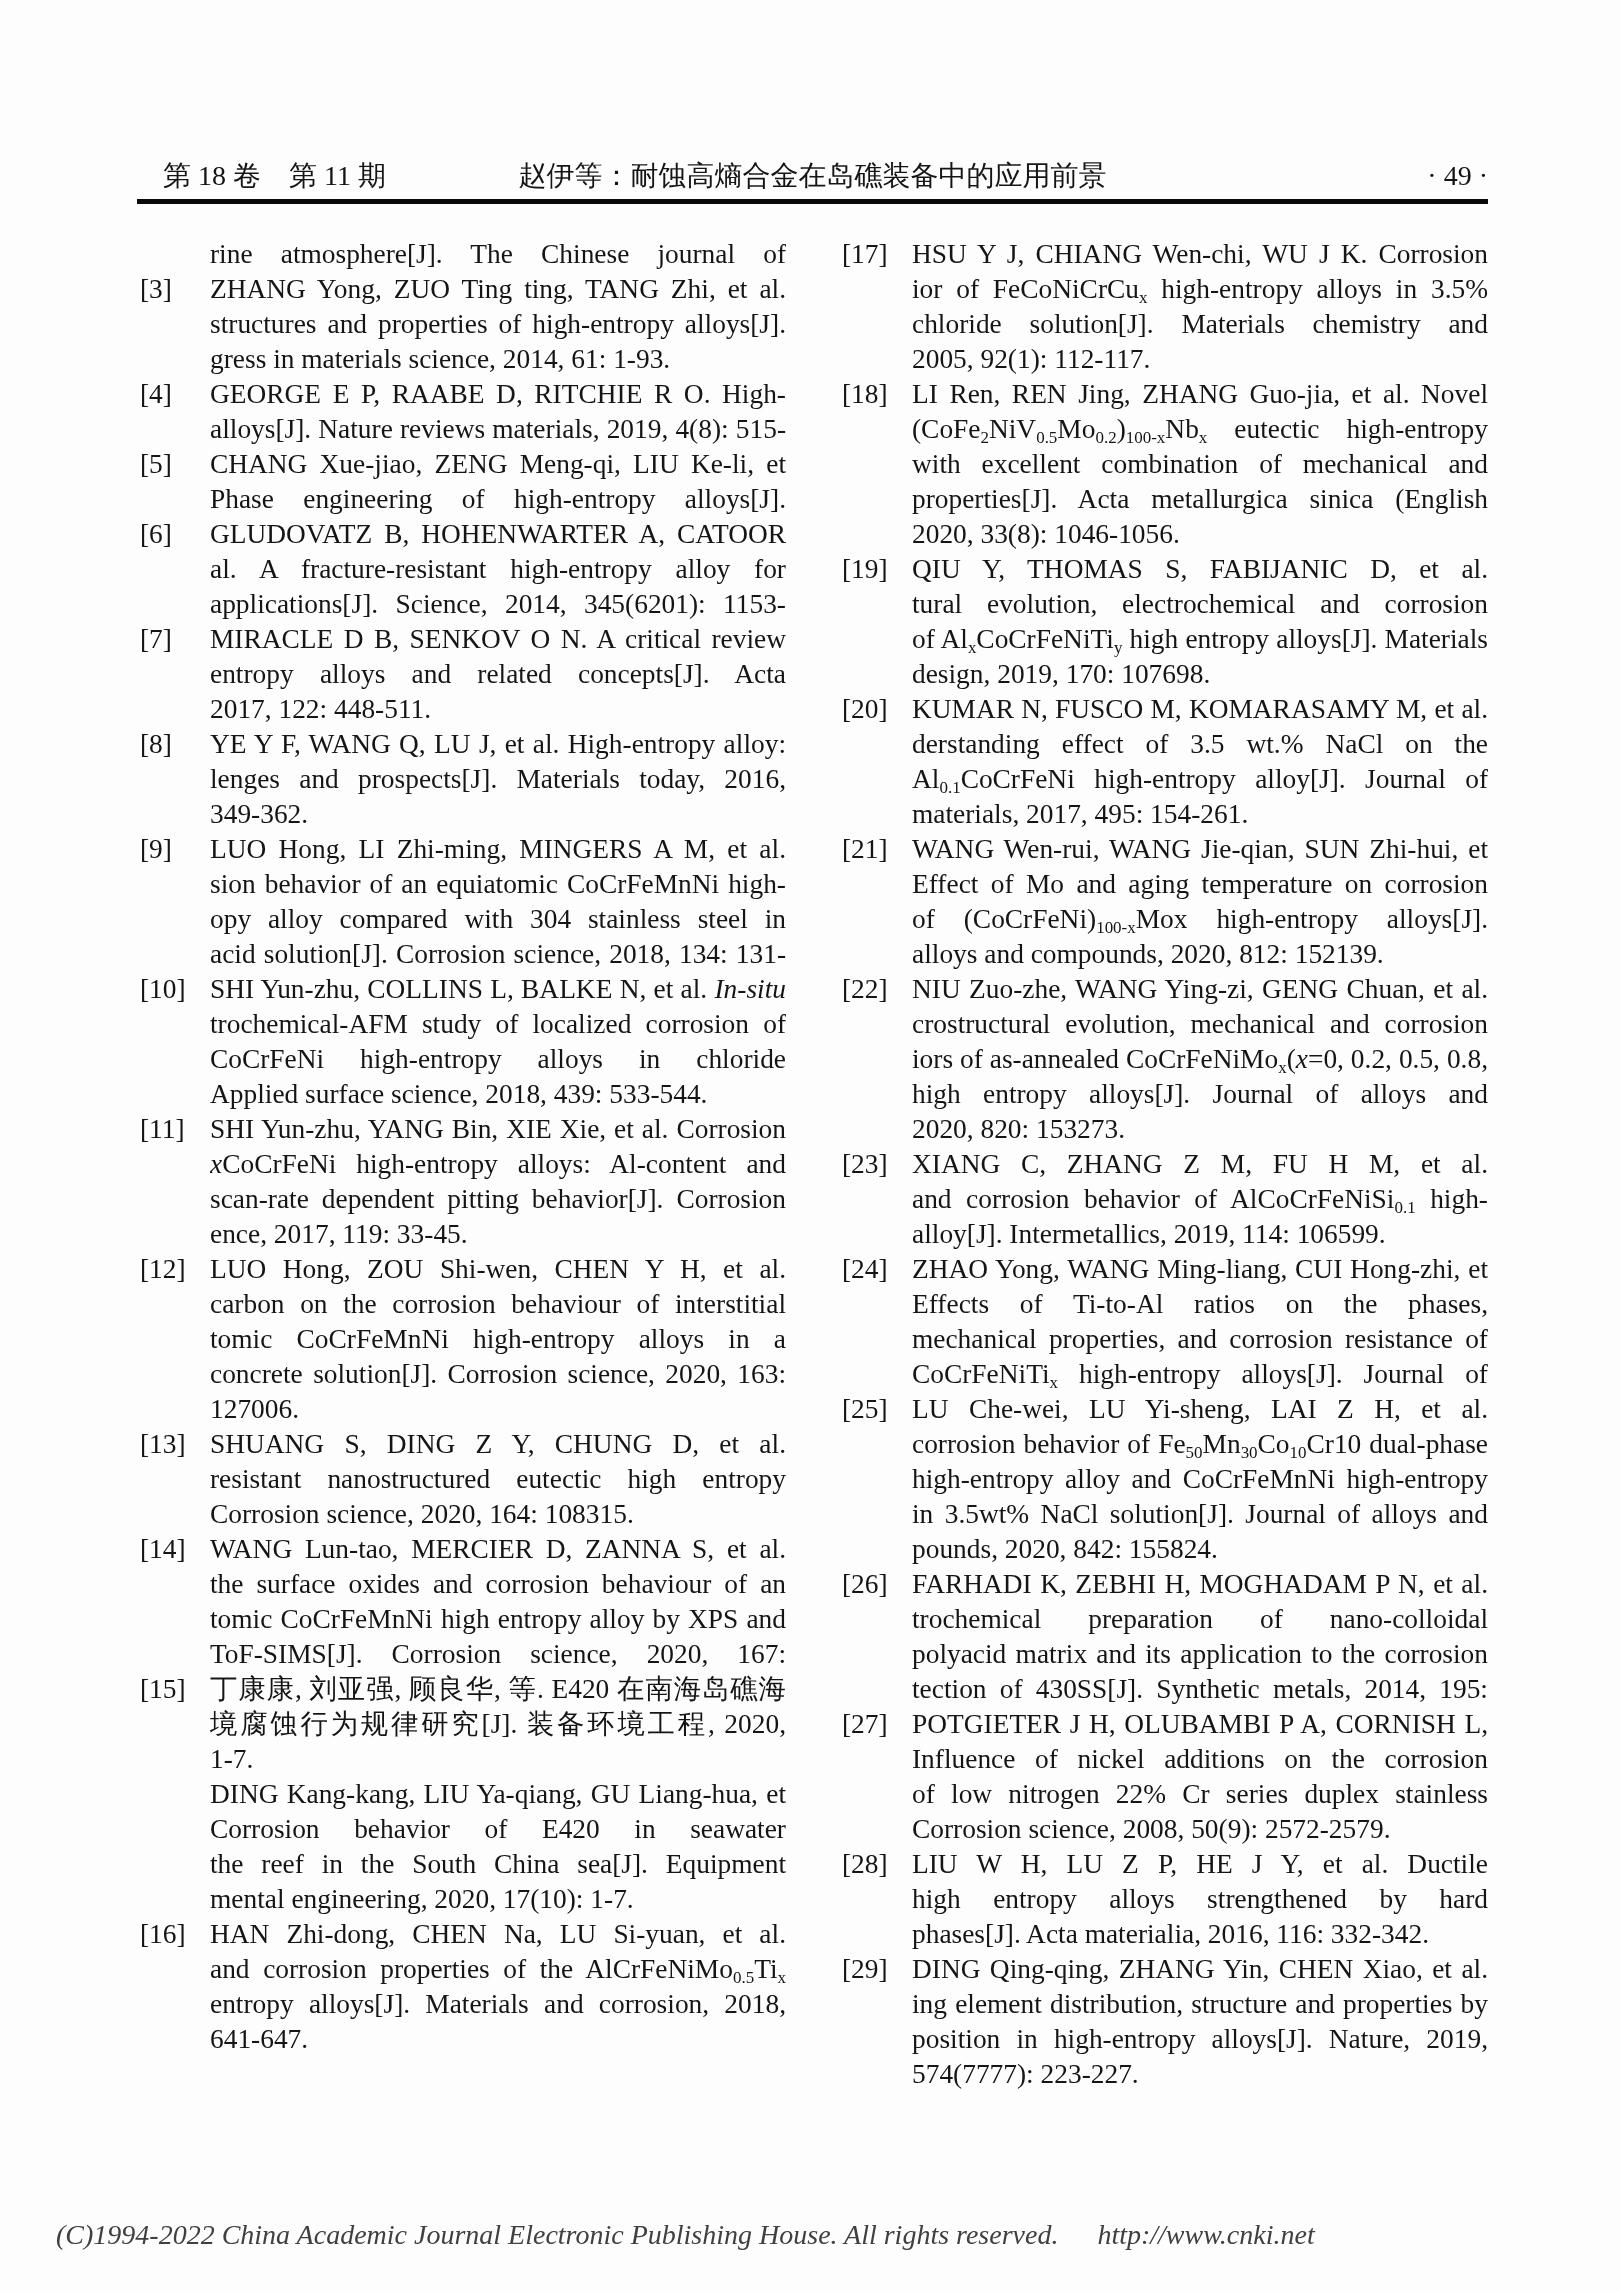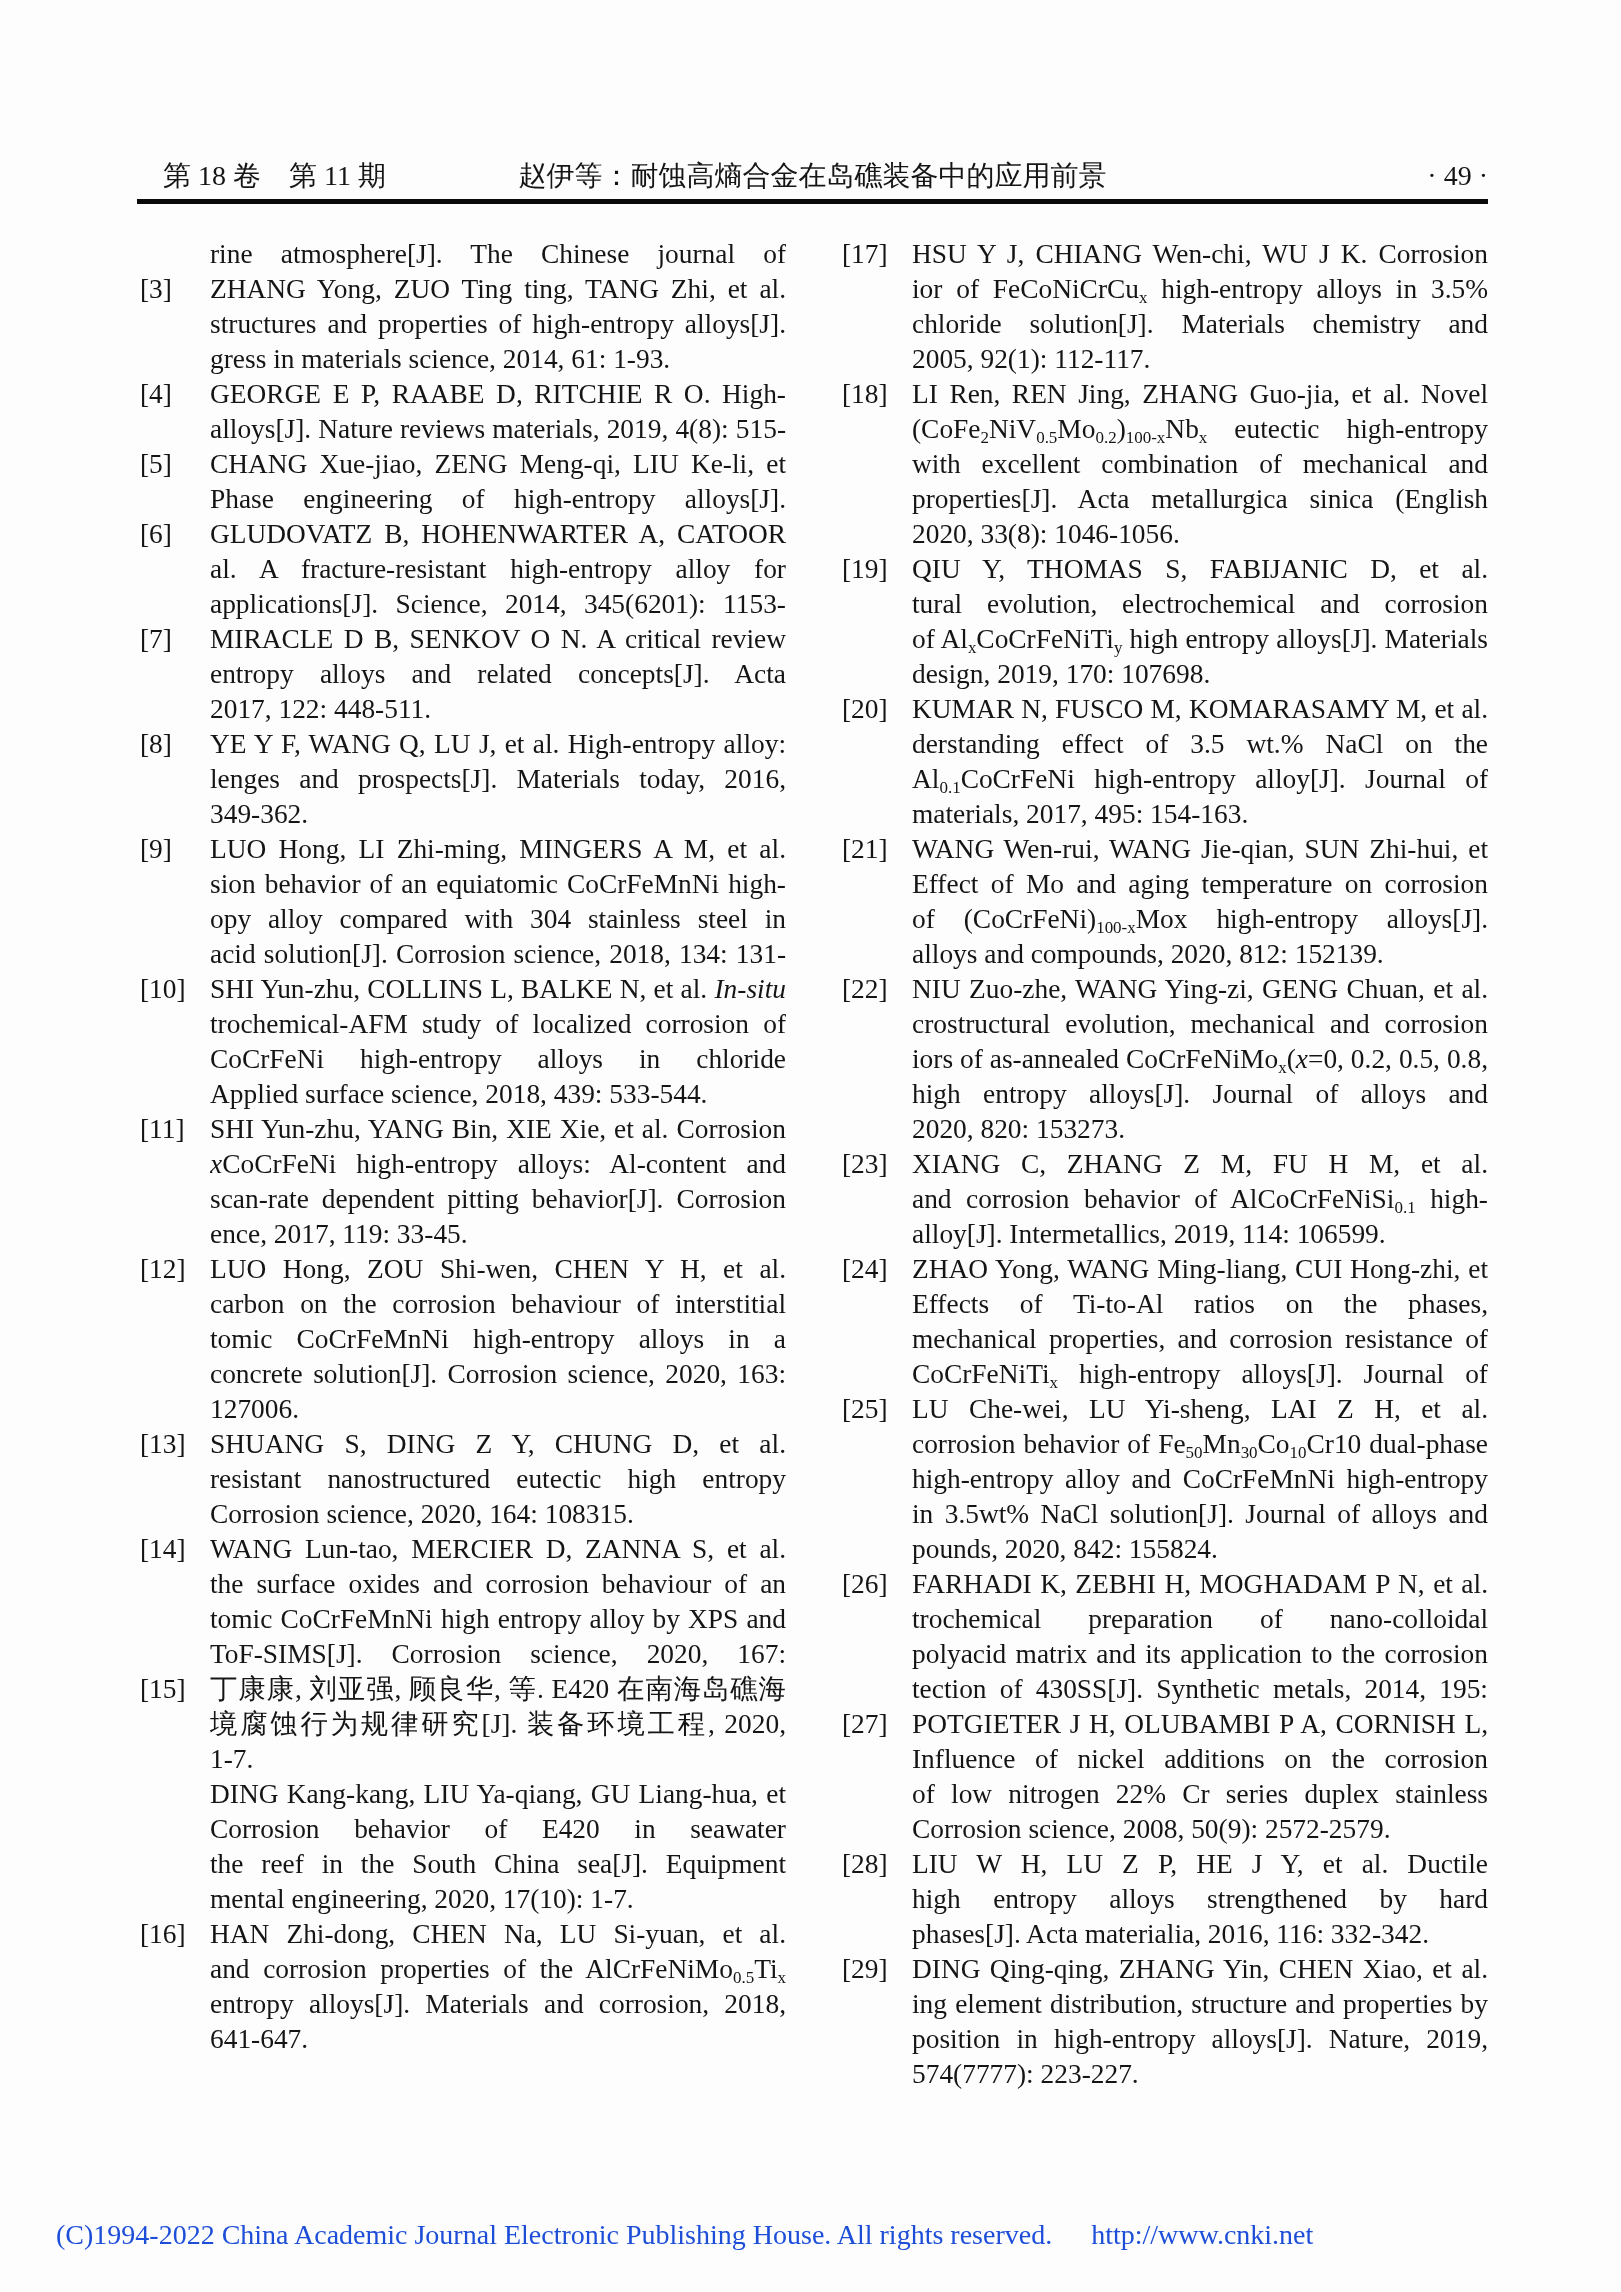--- a/index.html
+++ b/index.html
@@ -37,21 +37,21 @@
     height:35px;overflow:hidden;
     text-align:justify;text-align-last:justify;
     white-space:normal;
   }
   .ref-line.last{text-align-last:left;}
   sub{font-size:0.62em;line-height:0;vertical-align:-0.28em;}
   i{font-style:italic;}
   
   .footer{
     position:absolute;top:2217px;left:56px;width:1509px;
-    font-size:28px;line-height:35px;color:#1d4ed8;white-space:nowrap;
+    font-size:28px;line-height:35px;color:#404040;white-space:nowrap;font-style:italic;
   }
   .footer .url{margin-left:39px;}
 </style>
 </head>
 <body>
 
 <div class="page">
 
   <div class="header">
     <span class="vol">第 18 卷　第 11 期</span>
@@ -223,21 +223,21 @@
           <div class="ref-line">of Al<sub>x</sub>CoCrFeNiTi<sub>y</sub> high entropy alloys[J]. Materials &amp;</div>
           <div class="ref-line last">design, 2019, 170: 107698.</div>
         </div>
       </div>
       <div class="ref">
         <span class="ref-num">[20]</span>
         <div class="ref-lines">
           <div class="ref-line">KUMAR N, FUSCO M, KOMARASAMY M, et al. Un-</div>
           <div class="ref-line">derstanding effect of 3.5 wt.% NaCl on the corrosion of</div>
           <div class="ref-line">Al<sub>0.1</sub>CoCrFeNi high-entropy alloy[J]. Journal of nuclear</div>
-          <div class="ref-line last">materials, 2017, 495: 154-163.</div>
+          <div class="ref-line last">materials, 2017, 495: 154-261.</div>
         </div>
       </div>
       <div class="ref">
         <span class="ref-num">[21]</span>
         <div class="ref-lines">
           <div class="ref-line">WANG Wen-rui, WANG Jie-qian, SUN Zhi-hui, et al.</div>
           <div class="ref-line">Effect of Mo and aging temperature on corrosion behavior</div>
           <div class="ref-line">of (CoCrFeNi)<sub>100-x</sub>Mox high-entropy alloys[J]. Journal of</div>
           <div class="ref-line last">alloys and compounds, 2020, 812: 152139.</div>
         </div>

